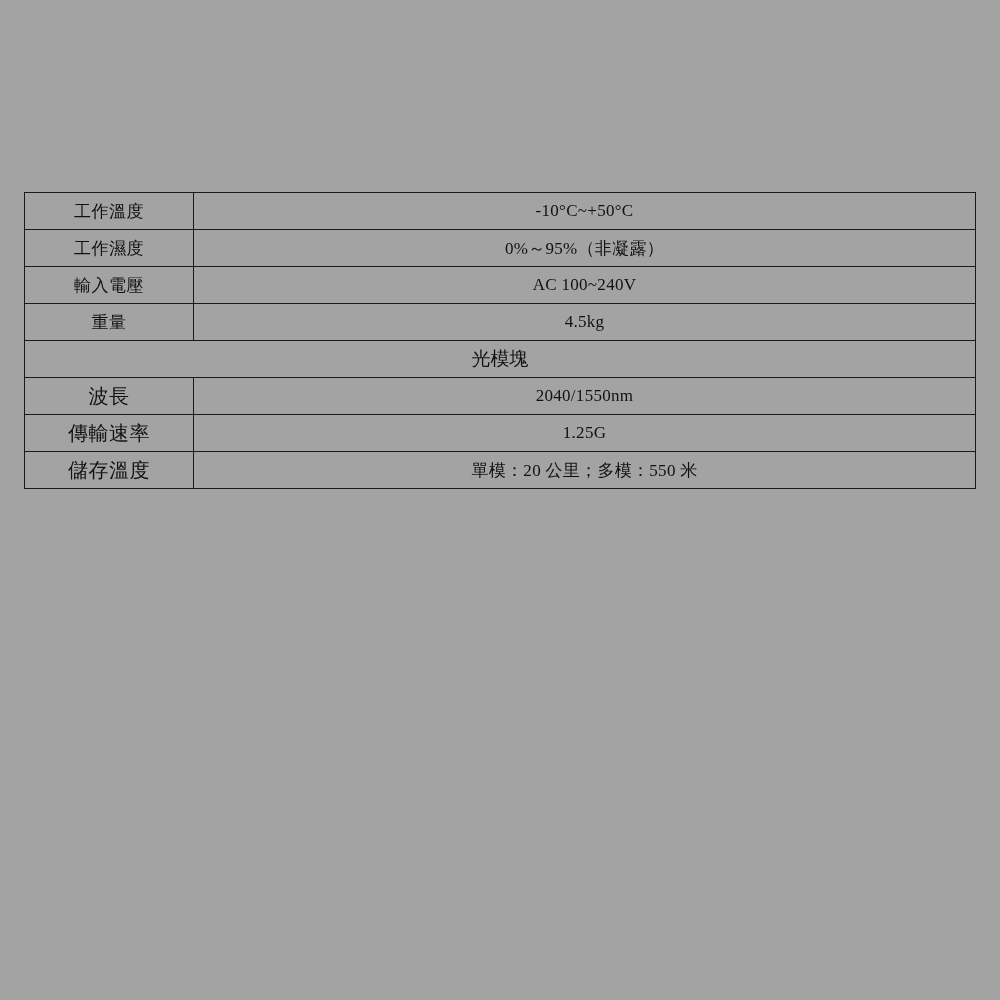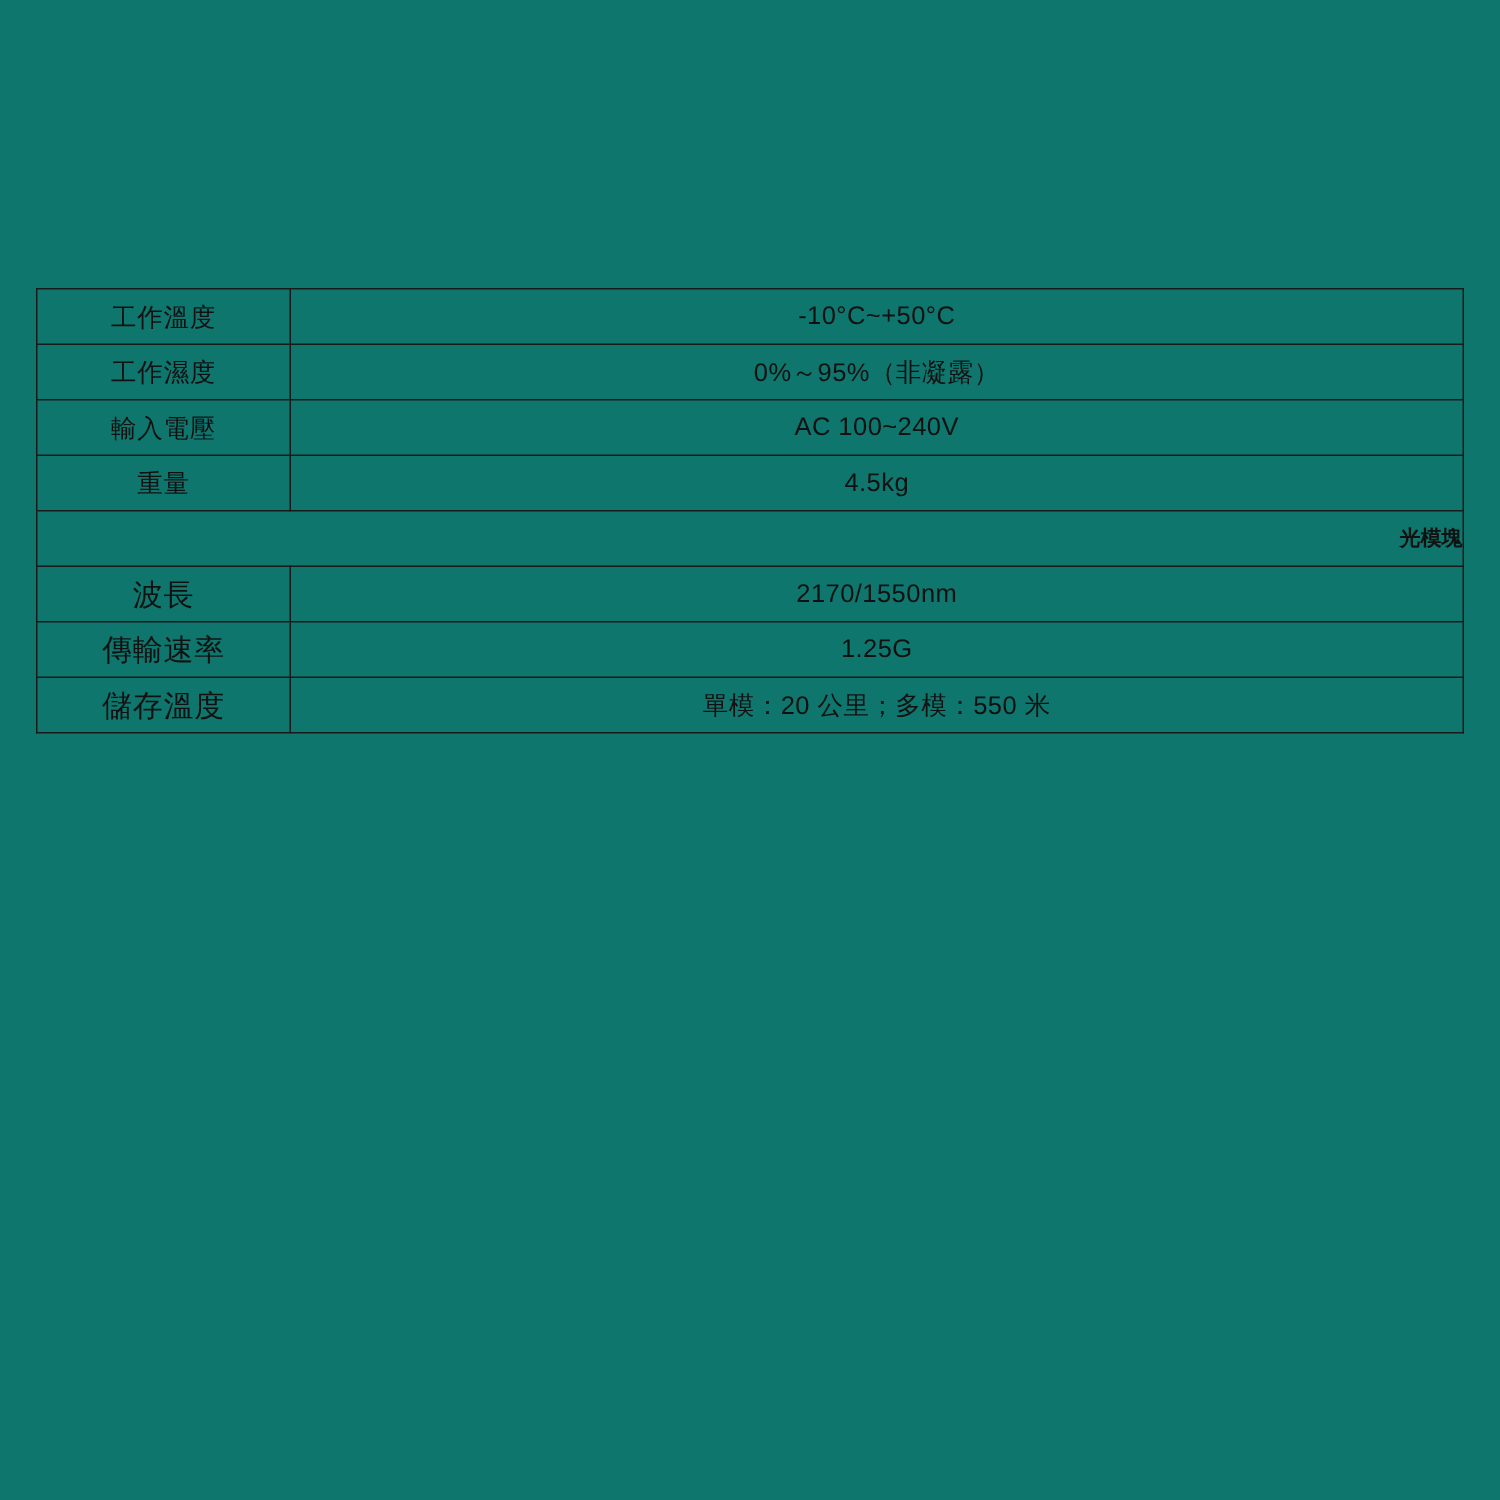--- a/index.html
+++ b/index.html
@@ -7,21 +7,21 @@
     padding: 0;
     width: 1000px;
     height: 1000px;
     background: #ffffff;
     font-family: "Liberation Sans", sans-serif;
   }
   #page {
     position: relative;
     width: 1000px;
     height: 1000px;
-    background: #0f766e;
+    background: #a3a3a3;
     overflow: hidden;
   }
   .spec-table {
     position: absolute;
     left: 24px;
     top: 192px;
     width: 952px;
     border-collapse: collapse;
     table-layout: fixed;
   }
@@ -35,25 +35,26 @@
   .label-cell {
     width: 168px;
     text-align: center;
     font-size: 17px;
     letter-spacing: 0.5px;
   }
   .value-cell {
     text-align: center;
     font-size: 17px;
     letter-spacing: 0.3px;
+    font-family: Liberation Serif, serif;
   }
   .section-cell {
-    text-align: right;
-    font-weight: bold;
-    font-size: 14px;
+    text-align: center;
+    font-weight: normal;
+    font-size: 19px;
     padding-left: 6px;
     height: 40px;
   }
   .sub-label {
     font-size: 20px;
   }
 </style>
 </head>
 <body>
 
@@ -74,21 +75,21 @@
       </tr>
       <tr>
         <td class="label-cell">重量</td>
         <td class="value-cell">4.5kg</td>
       </tr>
       <tr>
         <td class="section-cell" colspan="2">光模塊</td>
       </tr>
       <tr>
         <td class="label-cell sub-label">波長</td>
-        <td class="value-cell">2170/1550nm</td>
+        <td class="value-cell">2040/1550nm</td>
       </tr>
       <tr>
         <td class="label-cell sub-label">傳輸速率</td>
         <td class="value-cell">1.25G</td>
       </tr>
       <tr>
         <td class="label-cell sub-label">儲存溫度</td>
         <td class="value-cell">單模：20 公里；多模：550 米</td>
       </tr>
     </tbody>

